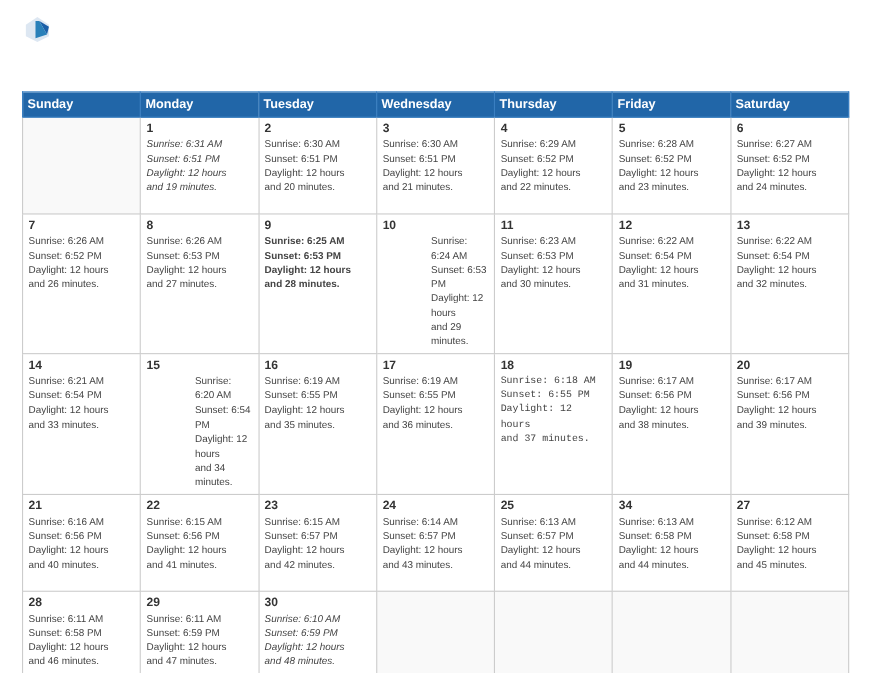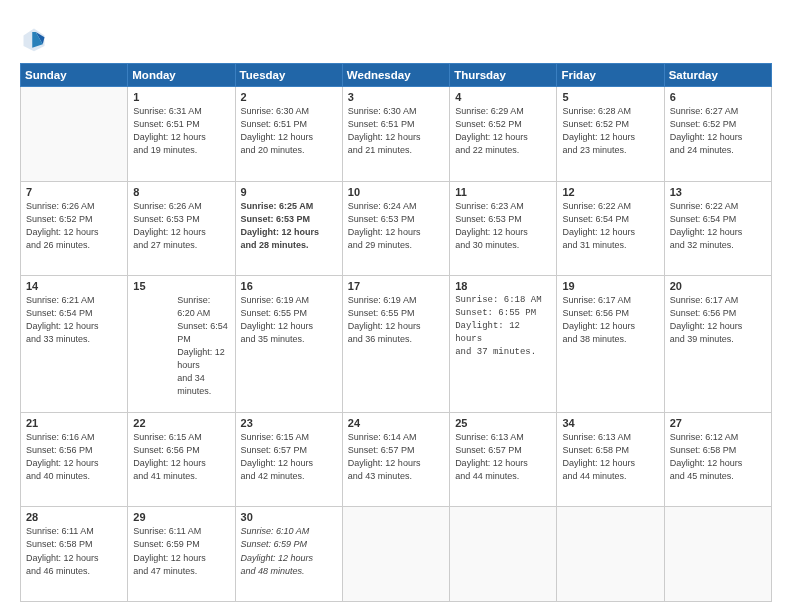--- a/index.html
+++ b/index.html
@@ -6,23 +6,24 @@
     body {
       font-family: Arial, sans-serif;
       background: #fff;
       width: 792px;
       height: 612px;
       overflow: hidden;
     }
     .page {
       width: 792px;
       height: 612px;
-      padding: 25px 20px 10px 20px;
+      padding: 12px 20px 10px 20px;
       display: flex;
       flex-direction: column;
+      gap: 33px;
     }
     .header {
       display: flex;
       justify-content: space-between;
       align-items: flex-start;
       margin-bottom: 10px;
     }
     .logo {
       display: flex;
       align-items: center;
@@ -122,21 +123,21 @@
           <th>Thursday</th>
           <th>Friday</th>
           <th>Saturday</th>
         </tr>
     </thead>
     <tbody id="calendar-body">
     <tr>
           <td class="empty"></td>
           <td>
             <span class="day-num">1</span>
-            <div class="day-info" style="white-space: pre-line;">Sunrise: 6:31 AM
+            <div class="day-info" style="white-space: pre-line; font-style: italic;">Sunrise: 6:31 AM
 Sunset: 6:51 PM
 Daylight: 12 hours
 and 19 minutes.</div>
           </td>
           <td>
             <span class="day-num">2</span>
             <div class="day-info" style="white-space: pre-line;">Sunrise: 6:30 AM
 Sunset: 6:51 PM
 Daylight: 12 hours
 and 20 minutes.</div>
@@ -187,21 +188,21 @@
           </td>
           <td>
             <span class="day-num">9</span>
             <div class="day-info" style="white-space: pre-line; font-weight: bold;">Sunrise: 6:25 AM
 Sunset: 6:53 PM
 Daylight: 12 hours
 and 28 minutes.</div>
           </td>
           <td>
             <span class="day-num">10</span>
-            <div class="day-info" style="white-space: pre-line;">Sunrise: 6:24 AM
+            <div class="day-info" style="white-space: pre-line; margin-left: 44px;">Sunrise: 6:24 AM
 Sunset: 6:53 PM
 Daylight: 12 hours
 and 29 minutes.</div>
           </td>
           <td>
             <span class="day-num">11</span>
             <div class="day-info" style="white-space: pre-line;">Sunrise: 6:23 AM
 Sunset: 6:53 PM
 Daylight: 12 hours
 and 30 minutes.</div>

